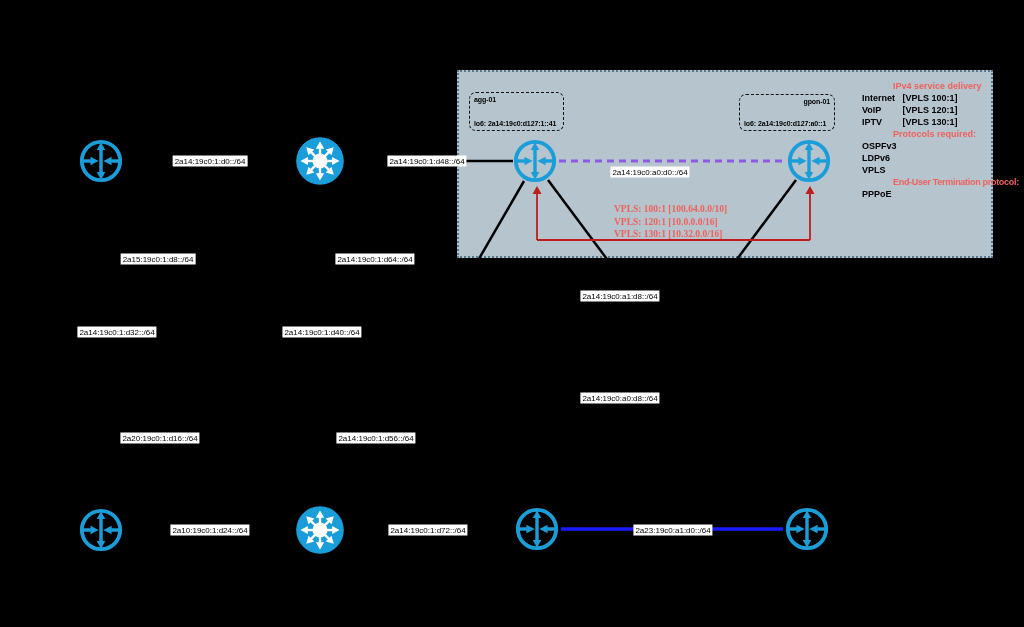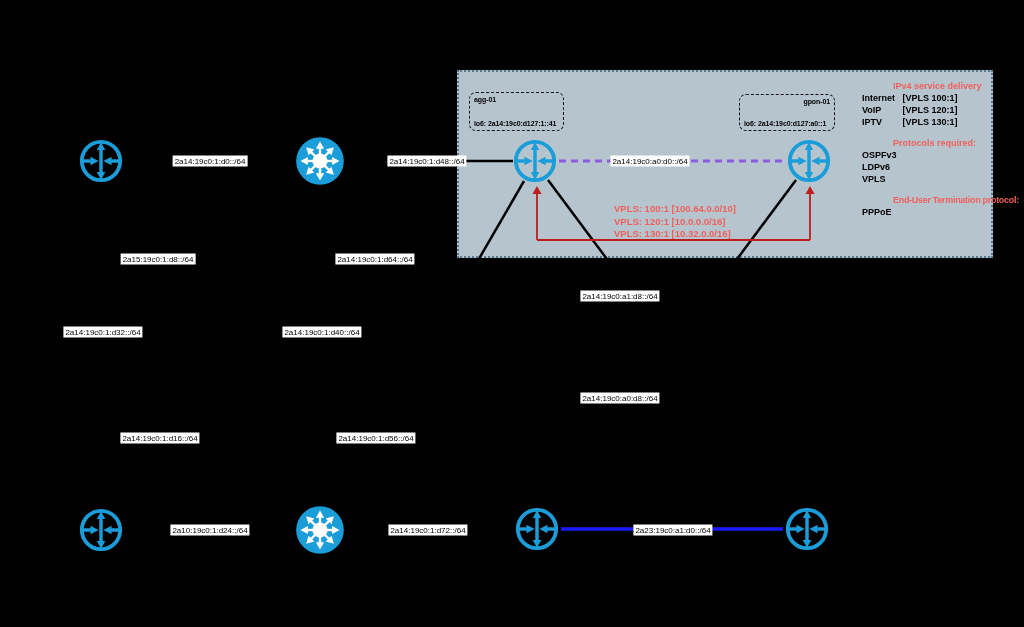--- a/index.html
+++ b/index.html
@@ -16,23 +16,23 @@
   .nodebox{position:absolute;z-index:5;border:1.5px dashed #111;border-radius:7px;
            box-sizing:border-box;display:flex;flex-direction:column;justify-content:space-between;
            padding:3px 4px;color:#000;font-size:7px;font-weight:bold;letter-spacing:-0.1px;
            white-space:nowrap;}
   .nodebox .lo6{font-size:7px;}
   .svc{position:absolute;left:862px;top:80px;z-index:5;width:140px;color:#000;
        font-size:9px;font-weight:bold;line-height:12px;white-space:nowrap;}
   .svc .red{color:var(--c-red-text,#f0615c);padding-left:31px;}
   .svc .tight{letter-spacing:-0.3px;}
   .svc-row span.n{display:inline-block;width:38px;}
-  .svc .gap{margin-top:9px;}
+  .svc .gap{}
   .vpls{position:absolute;left:614px;top:203px;z-index:5;color:var(--c-red-text,#f0615c);
-        font-size:9.5px;font-weight:bold;line-height:12.5px;white-space:nowrap;}
+        font-size:9.5px;font-weight:bold;line-height:12.5px;white-space:nowrap;font-family:Liberation Serif, serif;}
   .wire-black{stroke:#000;stroke-width:2.5;fill:none;}
   .wire-purple{stroke:var(--c-link-purple,#8c5be0);stroke-width:3;stroke-dasharray:7 5;fill:none;}
   .wire-blue{stroke:var(--c-link-blue,#1a1aff);stroke-width:3.5;fill:none;}
   .wire-red{stroke:var(--c-red-arrow,#bf1d1d);stroke-width:1.8;fill:none;}
   .head-red{fill:var(--c-red-arrow,#bf1d1d);}
 </style>
 </head>
 <body>
 
 <svg width="0" height="0" style="position:absolute">
@@ -136,28 +136,28 @@
     </svg>
   <svg class="node" style="left:514px;top:506px;width:46px;height:46px">
       <use href="#router-edge"></use>
     </svg>
   <svg class="node" style="left:784px;top:506px;width:46px;height:46px">
       <use href="#router-edge"></use>
     </svg>
 
   <div class="chip" style="left:210px;top:161px">2a14:19c0:1:d0::/64</div>
   <div class="chip" style="left:427px;top:161px">2a14:19c0:1:d48::/64</div>
-  <div class="chip" style="left:650px;top:161px">2a14:19c0:a0:d0::/64</div>
+  <div class="chip" style="left:650px;top:172px">2a14:19c0:a0:d0::/64</div>
   <div class="chip" style="left:158px;top:259px">2a15:19c0:1:d8::/64</div>
   <div class="chip" style="left:375px;top:259px">2a14:19c0:1:d64::/64</div>
   <div class="chip" style="left:620px;top:296px">2a14:19c0:a1:d8::/64</div>
-  <div class="chip" style="left:103px;top:332px">2a14:19c0:1:d32::/64</div>
+  <div class="chip" style="left:117px;top:332px">2a14:19c0:1:d32::/64</div>
   <div class="chip" style="left:322px;top:332px">2a14:19c0:1:d40::/64</div>
   <div class="chip" style="left:620px;top:398px">2a14:19c0:a0:d8::/64</div>
-  <div class="chip" style="left:160px;top:438px">2a14:19c0:1:d16::/64</div>
+  <div class="chip" style="left:160px;top:438px">2a20:19c0:1:d16::/64</div>
   <div class="chip" style="left:376px;top:438px">2a14:19c0:1:d56::/64</div>
   <div class="chip" style="left:210px;top:530px">2a10:19c0:1:d24::/64</div>
   <div class="chip" style="left:428px;top:530px">2a14:19c0:1:d72::/64</div>
   <div class="chip" style="left:673px;top:530px">2a23:19c0:a1:d0::/64</div>
 
   <div class="nodebox" style="left:469px;top:92px;width:95px;height:39px">
     <div>agg-01</div>
     <div class="lo6">lo6: 2a14:19c0:d127:1::41</div>
   </div>
   <div class="nodebox" style="left:739px;top:94px;width:96px;height:37px">

